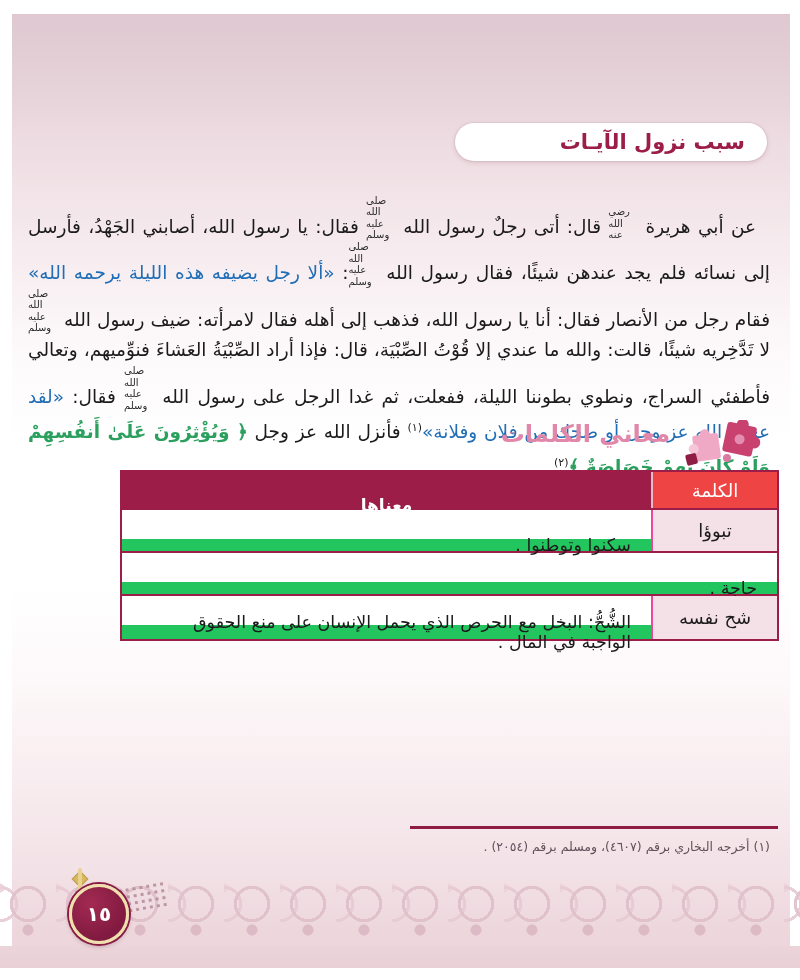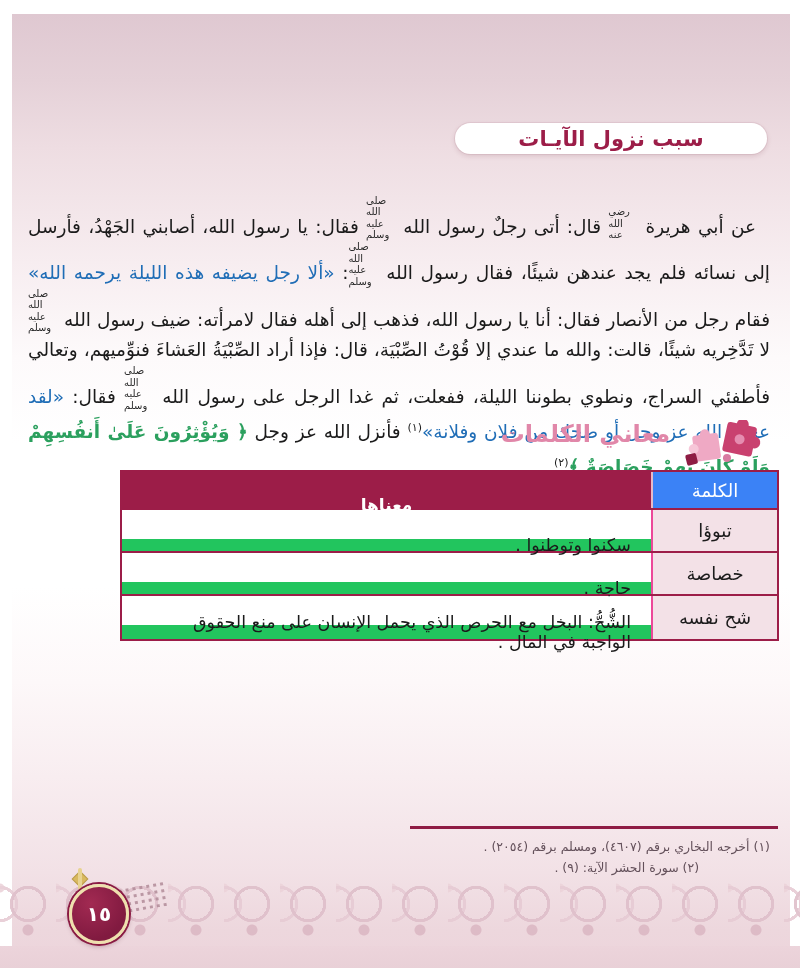--- a/index.html
+++ b/index.html
@@ -10,24 +10,24 @@
   }
   .page-inner{
     position:absolute;left:12px;right:10px;top:14px;bottom:12px;
     background:linear-gradient(180deg,
       #dfc8d1 0%, #e5d1d8 7%, #eeddE2 14%, #f7edf0 26%,
       #fdfafb 36%, #ffffff 45%, #ffffff 60%, #fdf8f9 70%,
       #f8edf0 80%, #f2e1e6 90%, #edd7dd 96%, #ecd4db 100%);
   }
   
   .header-pill{
-    position:absolute;top:123px;right:33px;width:312px;height:31px;
+    position:absolute;top:123px;right:33px;width:312px;height:38px;
     background:#ffffff;border-radius:19px;
     box-shadow:0 2px 5px rgba(120,60,80,.18), 0 0 0 1px rgba(160,90,110,.10);
-    display:flex;align-items:center;justify-content:center;
+    display:flex;align-items:center;justify-content:flex-start;
     padding:0 22px;box-sizing:border-box;direction:rtl;
   }
   .header-pill .title{
     color:#9c1d48;font-weight:bold;font-size:21px;letter-spacing:.5px;
   }
   
   .hadith{
     position:absolute;top:176px;right:30px;left:28px;
     direction:rtl;text-align:justify;
     font-size:18.5px;line-height:31px;color:#1b1b1b;
@@ -51,21 +51,21 @@
     color:#e187a9;font-size:24px;font-weight:bold;letter-spacing:.5px;
   }
   
   .words-table{
     position:absolute;top:470px;left:120px;width:659px;
     direction:rtl;border:2px solid #9c1d48;background:#ffffff;
     box-sizing:border-box;
   }
   .t-row{display:flex;direction:rtl;}
   .t-head{background:#9c1d48;color:#ffffff;height:36px;}
-  .t-head .c-word{border-left:2px solid #e8b9c7;background:#3b82f6;}
+  .t-head .c-word{border-left:2px solid #e8b9c7;background:#ef4444;}
   .c-word{
     flex:0 0 126px;display:flex;align-items:center;justify-content:center;
     font-size:18px;box-sizing:border-box;
   }
   .c-meaning{
     flex:1;display:flex;align-items:center;justify-content:flex-start;
     padding:0 20px;font-size:18px;box-sizing:border-box;margin-top:29px;
   }
   .t-head .c-meaning{justify-content:center;font-weight:bold;font-size:17px;}
   .t-body{height:41px;border-top:2px solid #9c1d48;color:#1b1b1b;}
@@ -154,33 +154,31 @@
 <div class="words-table">
   <div class="t-row t-head">
     <div class="c-word">الكلمة</div>
     <div class="c-meaning">معناها</div>
   </div>
   <div class="t-row t-body">
     <div class="c-word">تبوؤا</div>
     <div class="c-meaning">سكنوا وتوطنوا .</div>
   </div>
   <div class="t-row t-body">
-    <div class="c-word">خصاصة</div>
     <div class="c-meaning">حاجة .</div>
   </div>
   <div class="t-row t-body tall">
     <div class="c-word">شح نفسه</div>
     <div class="c-meaning">الشُّحُّ: البخل مع الحرص الذي يحمل الإنسان على منع الحقوق الواجبة في المال .</div>
   </div>
 </div>
 
 <div class="footnote-divider"></div>
 <div class="footnotes">
   <div>(١) أخرجه البخاري برقم (٤٦٠٧)، ومسلم برقم (٢٠٥٤) .</div>
-  <div>(٢) سورة الحشر الآية: (٩) .</div>
 </div>
 
 <div class="ornament-band"></div>
 <div class="bottom-strip"></div>
 <div class="deco-dots"></div>
 
 <div class="medal-wrap">
   <div class="medal-finial"></div>
   <div class="medal">
     <span class="num">١٥</span>

